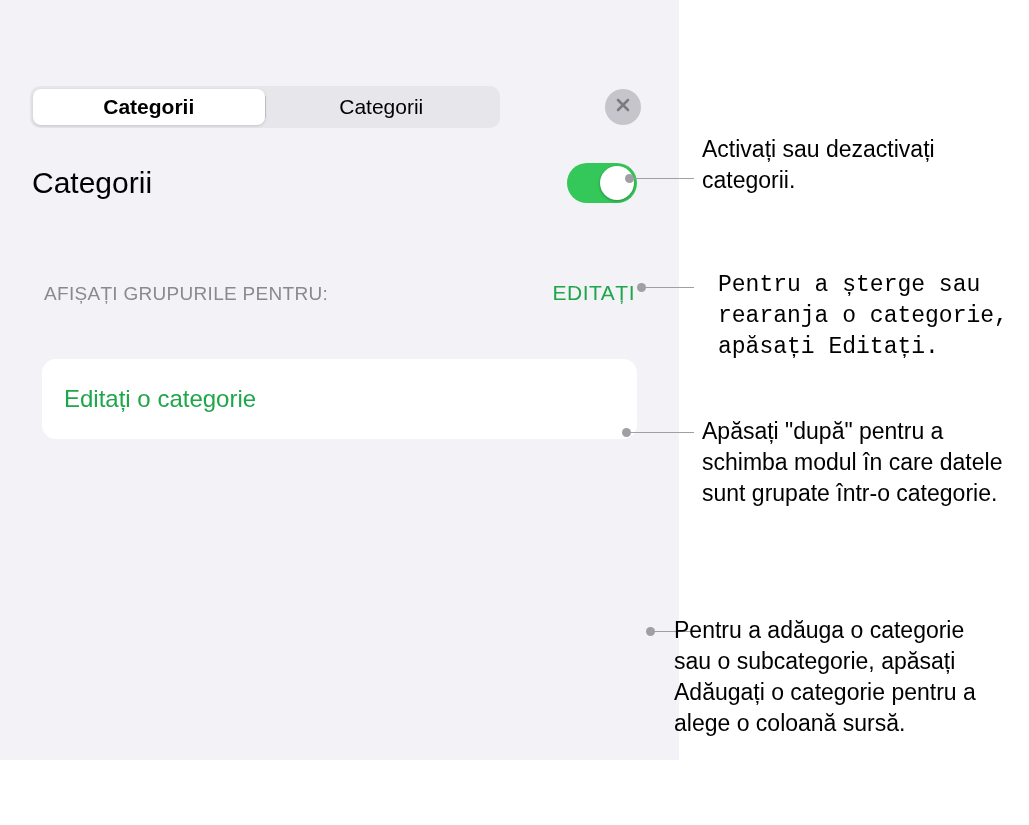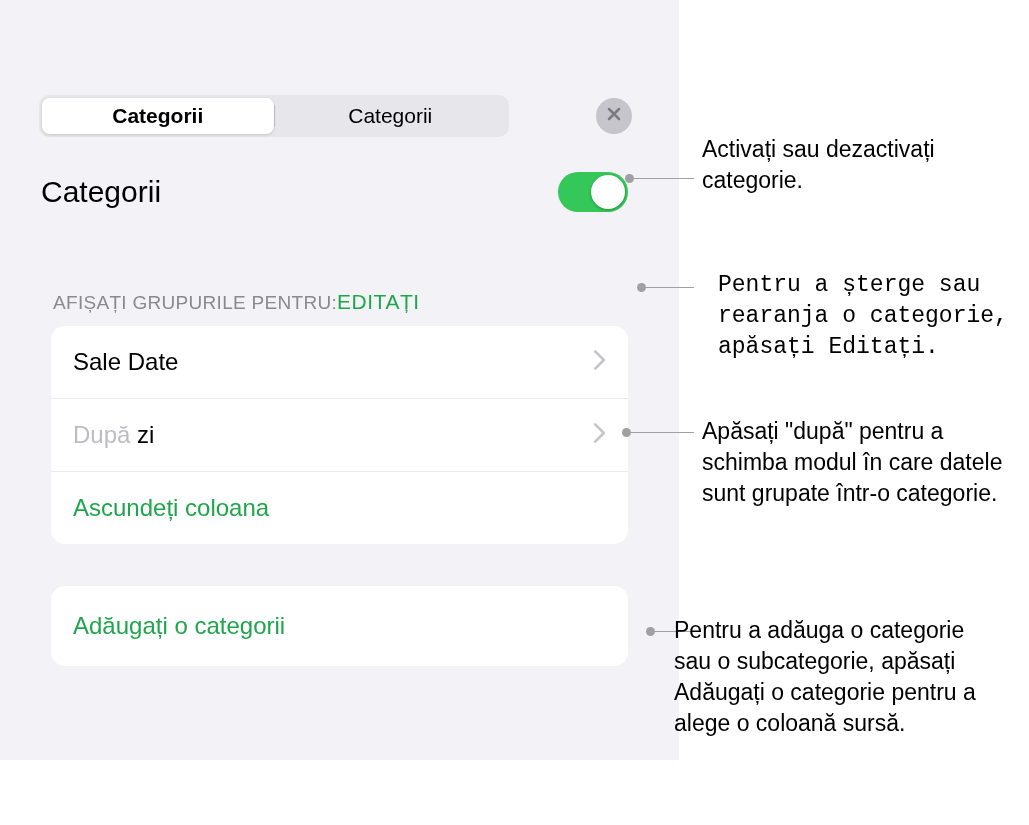--- a/index.html
+++ b/index.html
@@ -10,21 +10,21 @@
       height: 825px;
       position: relative;
     }
     .panel {
       position: absolute;
       left: 0;
       top: 0;
       width: 680px;
       height: 760px;
       background: #f3f2f7;
-      padding: 17px;
+      padding: 8px;
       border-right: 1px solid #ffffff;
     }
     .topbar {
       display: flex;
       align-items: center;
       padding: 78px 22px 0 22px;
       gap: 16px;
     }
     .segmented {
       display: flex;
@@ -95,20 +95,21 @@
       right: 3px;
       top: 3px;
       width: 34px;
       height: 34px;
       background: #fff;
       border-radius: 50%;
       box-shadow: 0 1px 3px rgba(0,0,0,0.3);
     }
     .section-header {
       display: flex;
+      justify-content: space-between;
       align-items: baseline;
       padding: 78px 36px 12px 36px;
     }
     .section-label {
       font-size: 19px;
       color: #8a898f;
       letter-spacing: 0.3px;
     }
     .edit-link {
       font-size: 21px;
@@ -194,53 +195,30 @@
     <div class="toggle">
       <div class="toggle-knob"></div>
     </div>
   </div>
 
   <div class="section-header">
     <div class="section-label">AFIȘAȚI GRUPURILE PENTRU:</div>
     <div class="edit-link">EDITAȚI</div>
   </div>
 
-  <div class="card">
-    <div class="row">
-      <span class="row-label">Sale Date</span>
-      <span class="chevron">
-        <svg viewBox="0 0 12 20">
-            <path d="M2 2 L10 10 L2 18" stroke="#c6c5cb" stroke-width="2.5" fill="none" stroke-linecap="round" stroke-linejoin="round"></path>
-          </svg>
-      </span>
-    </div>
-    <div class="row">
-      <span class="row-label">
-        <span class="prefix-grey">După </span><span>zi</span>
-      </span>
-      <span class="chevron">
-        <svg viewBox="0 0 12 20">
-            <path d="M2 2 L10 10 L2 18" stroke="#c6c5cb" stroke-width="2.5" fill="none" stroke-linecap="round" stroke-linejoin="round"></path>
-          </svg>
-      </span>
-    </div>
-    <div class="row">
-      <span class="row-label green">Ascundeți coloana</span>
-    </div>
-  </div>
 
   <div class="card second">
     <div class="row">
-      <span class="row-label green">Adăugați o categorii</span>
+      <span class="row-label green">Editați o categorie</span>
     </div>
   </div>
 </div>
 
 <div class="leader" style="left:630px; top:178px; width:64px;"></div>
-<div class="callout" style="left:702px; top:134px; width:310px;">Activați sau dezactivați categorie.</div>
+<div class="callout" style="left:702px; top:134px; width:310px;">Activați sau dezactivați categorii.</div>
 
 <div class="leader" style="left:642px; top:287px; width:52px;"></div>
 <div class="callout" style="left:718px; top:270px; width:310px;font-family:Liberation Mono, monospace;">Pentru a șterge sau rearanja o categorie, apăsați Editați.</div>
 
 <div class="leader" style="left:627px; top:432px; width:67px;"></div>
 <div class="callout" style="left:702px; top:416px; width:320px;">Apăsați "după" pentru a schimba modul în care datele sunt grupate într-o categorie.</div>
 
 <div class="leader" style="left:651px; top:631px; width:43px;"></div>
 <div class="callout" style="left:674px; top:615px; width:325px;">Pentru a adăuga o categorie sau o subcategorie, apăsați Adăugați o categorie pentru a alege o coloană sursă.</div>
 

